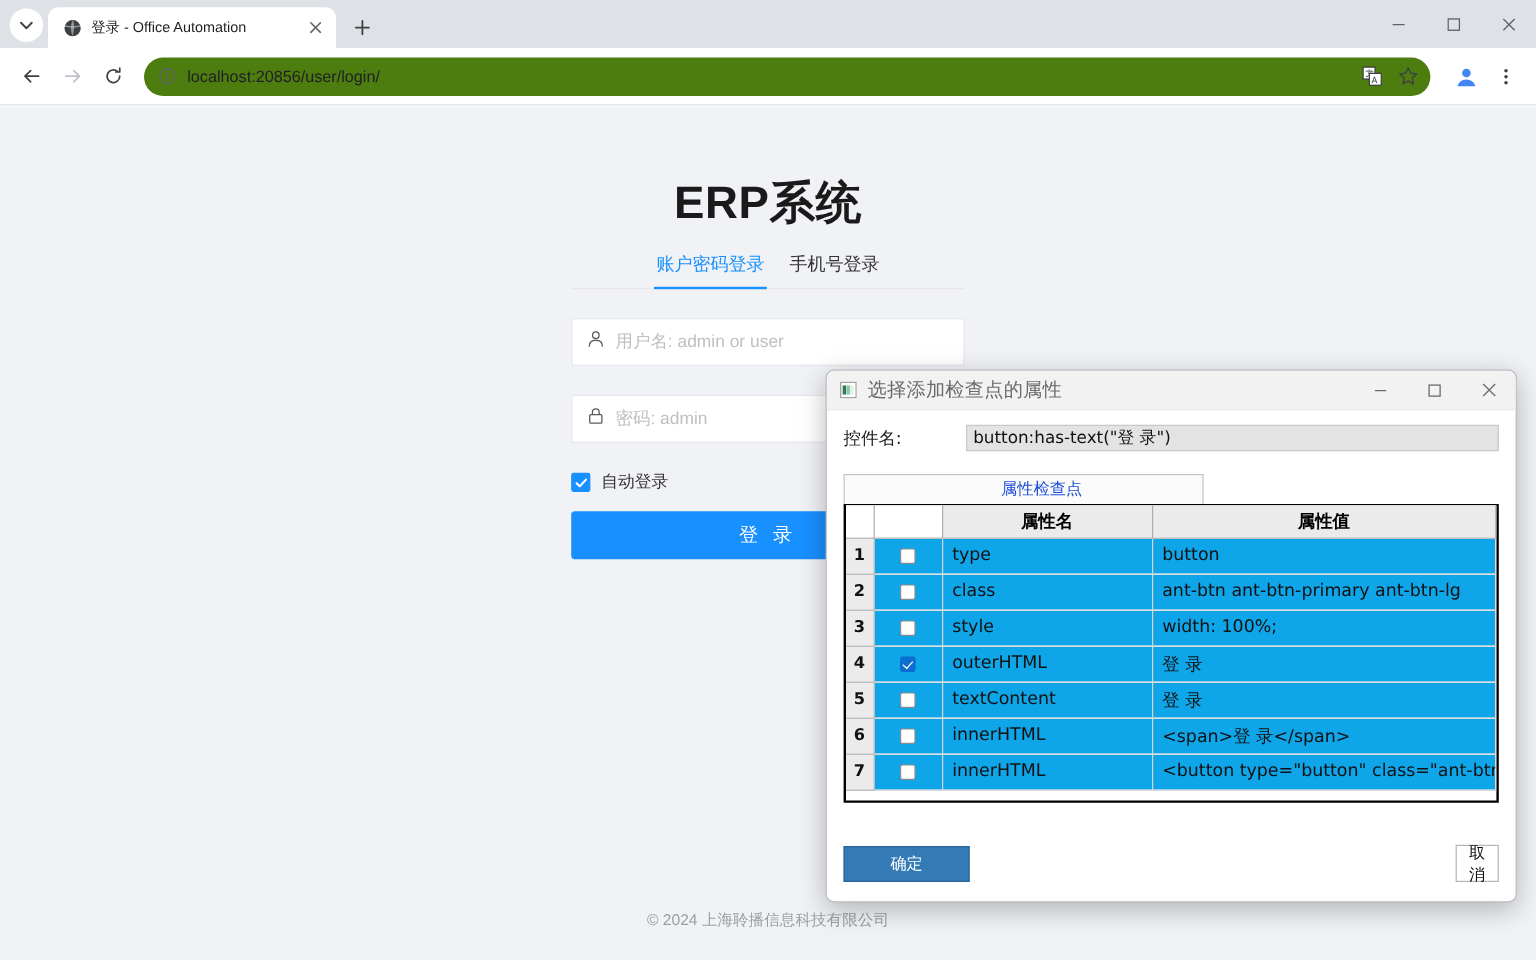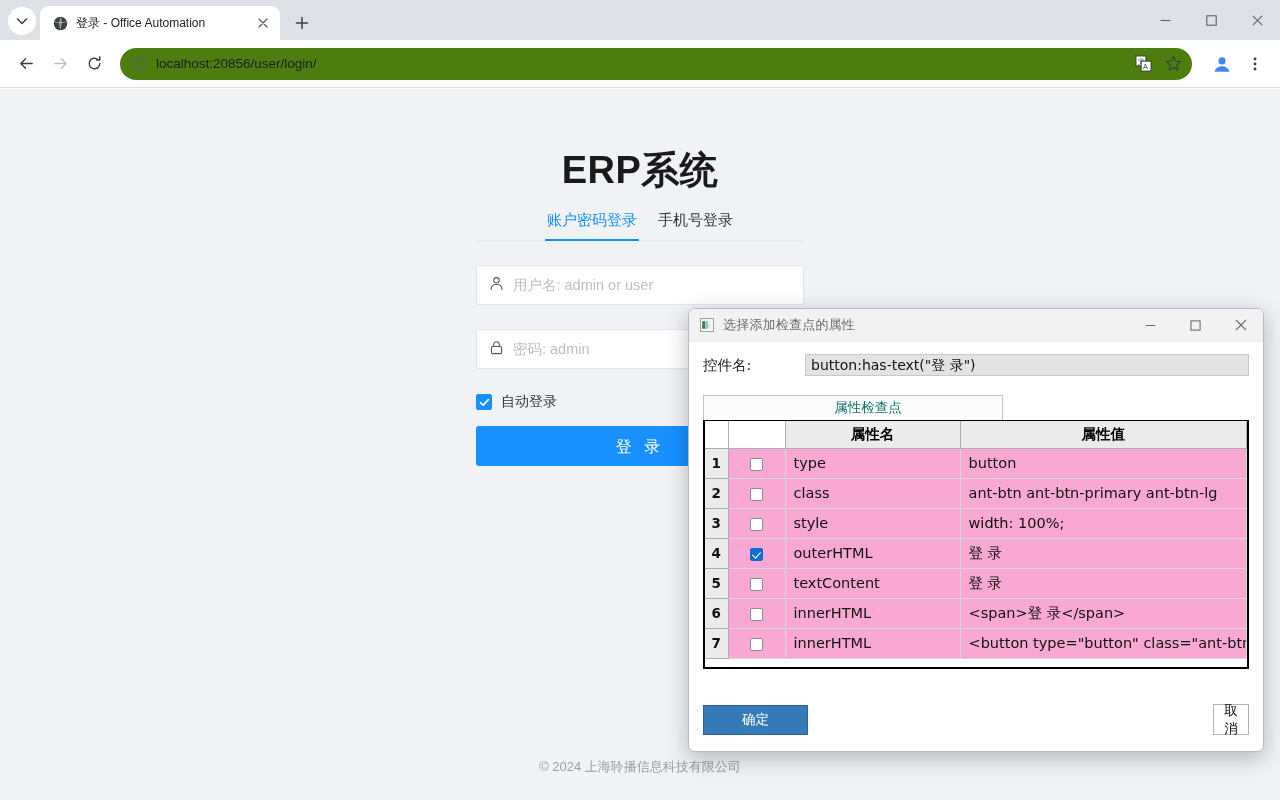--- a/index.html
+++ b/index.html
@@ -257,21 +257,21 @@
     padding-left: 10px;
     border-bottom: 1px solid #ececec;
   }
   .dlg-icon {
     width: 16px; height: 16px; flex: 0 0 16px;
     margin-right: 8px;
     display: flex; align-items: center; justify-content: center;
   }
   .dlg-title-text {
     flex: 1 1 auto;
-    font-size: 13px;
+    font-size: 16px;
     color: #6b6b6b;
     letter-spacing: 0.2px;
   }
   .dlg-ctrls { display: flex; align-items: center; height: 33px; }
   .dlg-btn {
     width: 45px; height: 33px;
     display: flex; align-items: center; justify-content: center;
   }
   .dlg-body { padding: 12px 14px 0 14px; position: relative; height: 411px; }
 
@@ -305,21 +305,21 @@
     align-items: flex-end;
     height: 25px;
   }
   .dtab {
     width: 300px;
     height: 25px;
     background: #fbfbfb;
     border: 1px solid #c4c4c4;
     border-bottom: none;
     font-size: 13.5px;
-    color: #0f766e;
+    color: #1d4ed8;
     display: flex;
     align-items: center;
     justify-content: center;
     padding-left: 30px;
   }
 
   .grid {
     border: 2px solid #000000;
     border-top: 1px solid #000000;
     background: #ffffff;
@@ -345,21 +345,21 @@
   table.attr th.c-chk { width: 57px; background: #ffffff; }
   table.attr th.c-name { width: 175px; }
   table.attr td {
     border: 1px solid #d6d6d6;
     height: 30px;
     font-size: 14.5px;
     color: #111;
     padding: 0 0 0 8px;
     white-space: nowrap;
     overflow: hidden;
-    background: #f9a8d4;
+    background: #0ea5e9;
   }
   table.attr td.idx {
     background: #ebebeb;
     border: 1px solid #aeaeae;
     border-left: none;
     text-align: center;
     font-weight: bold;
     padding: 0;
     font-size: 13.5px;
   }

